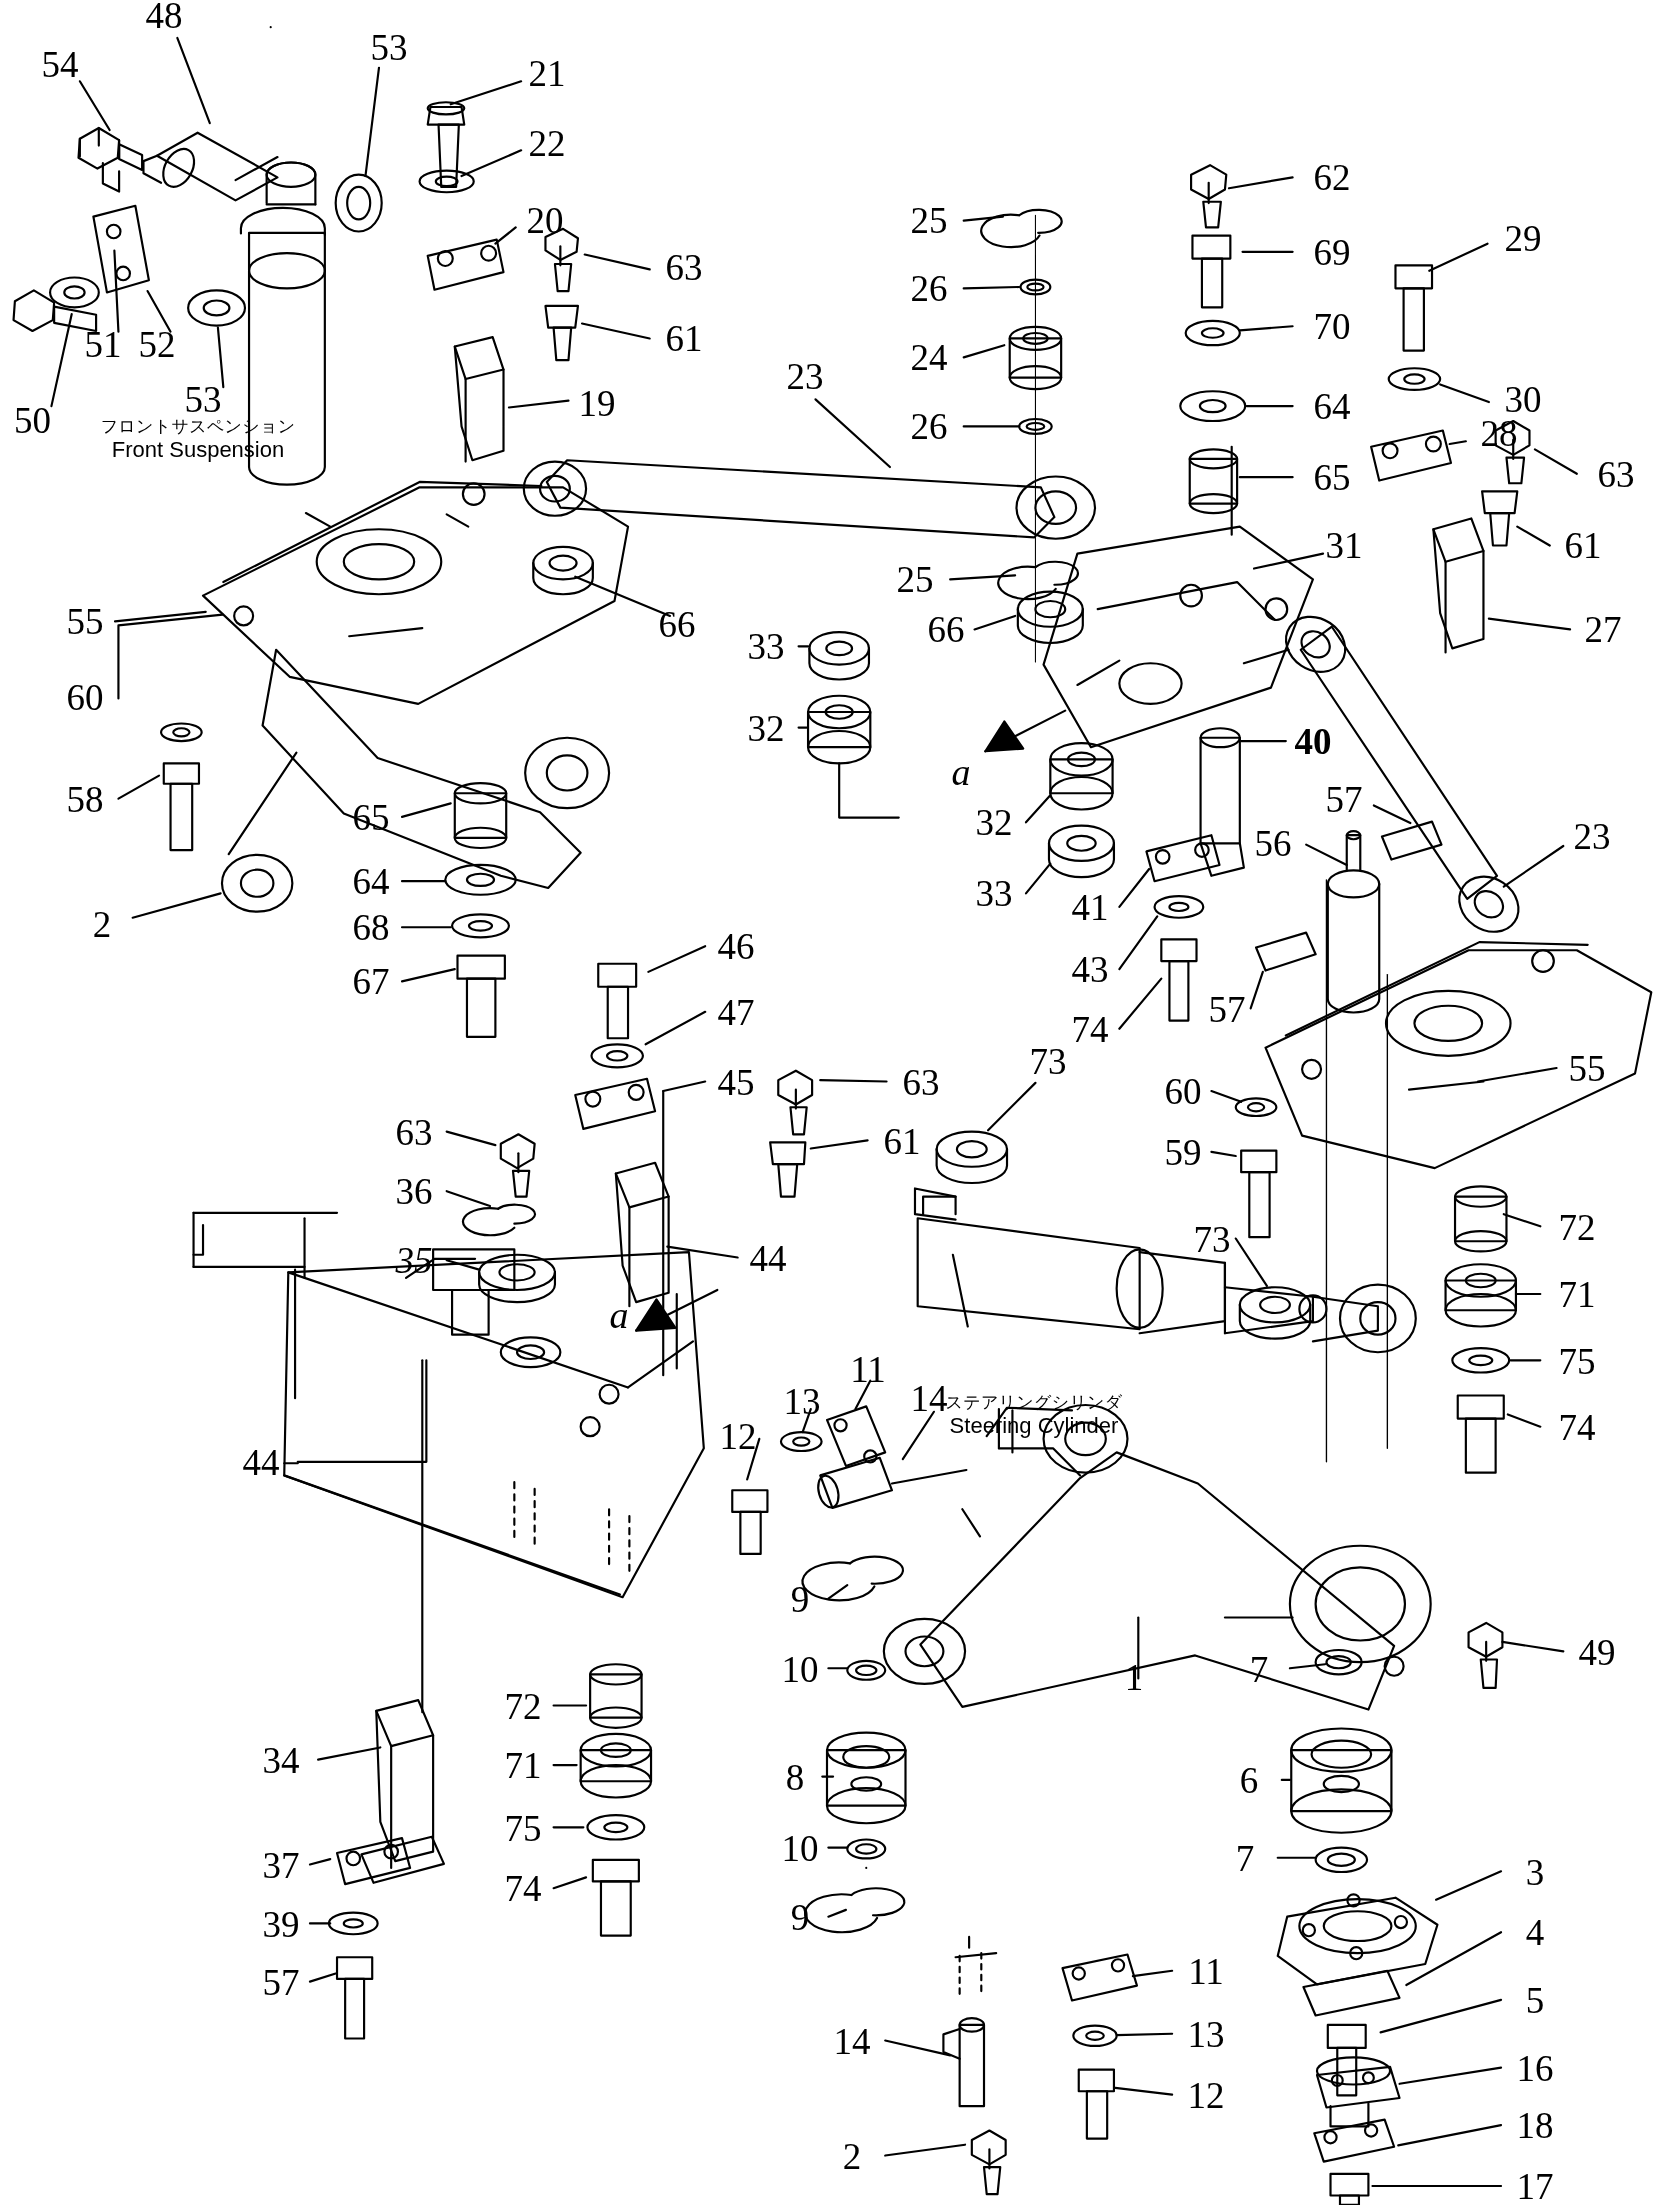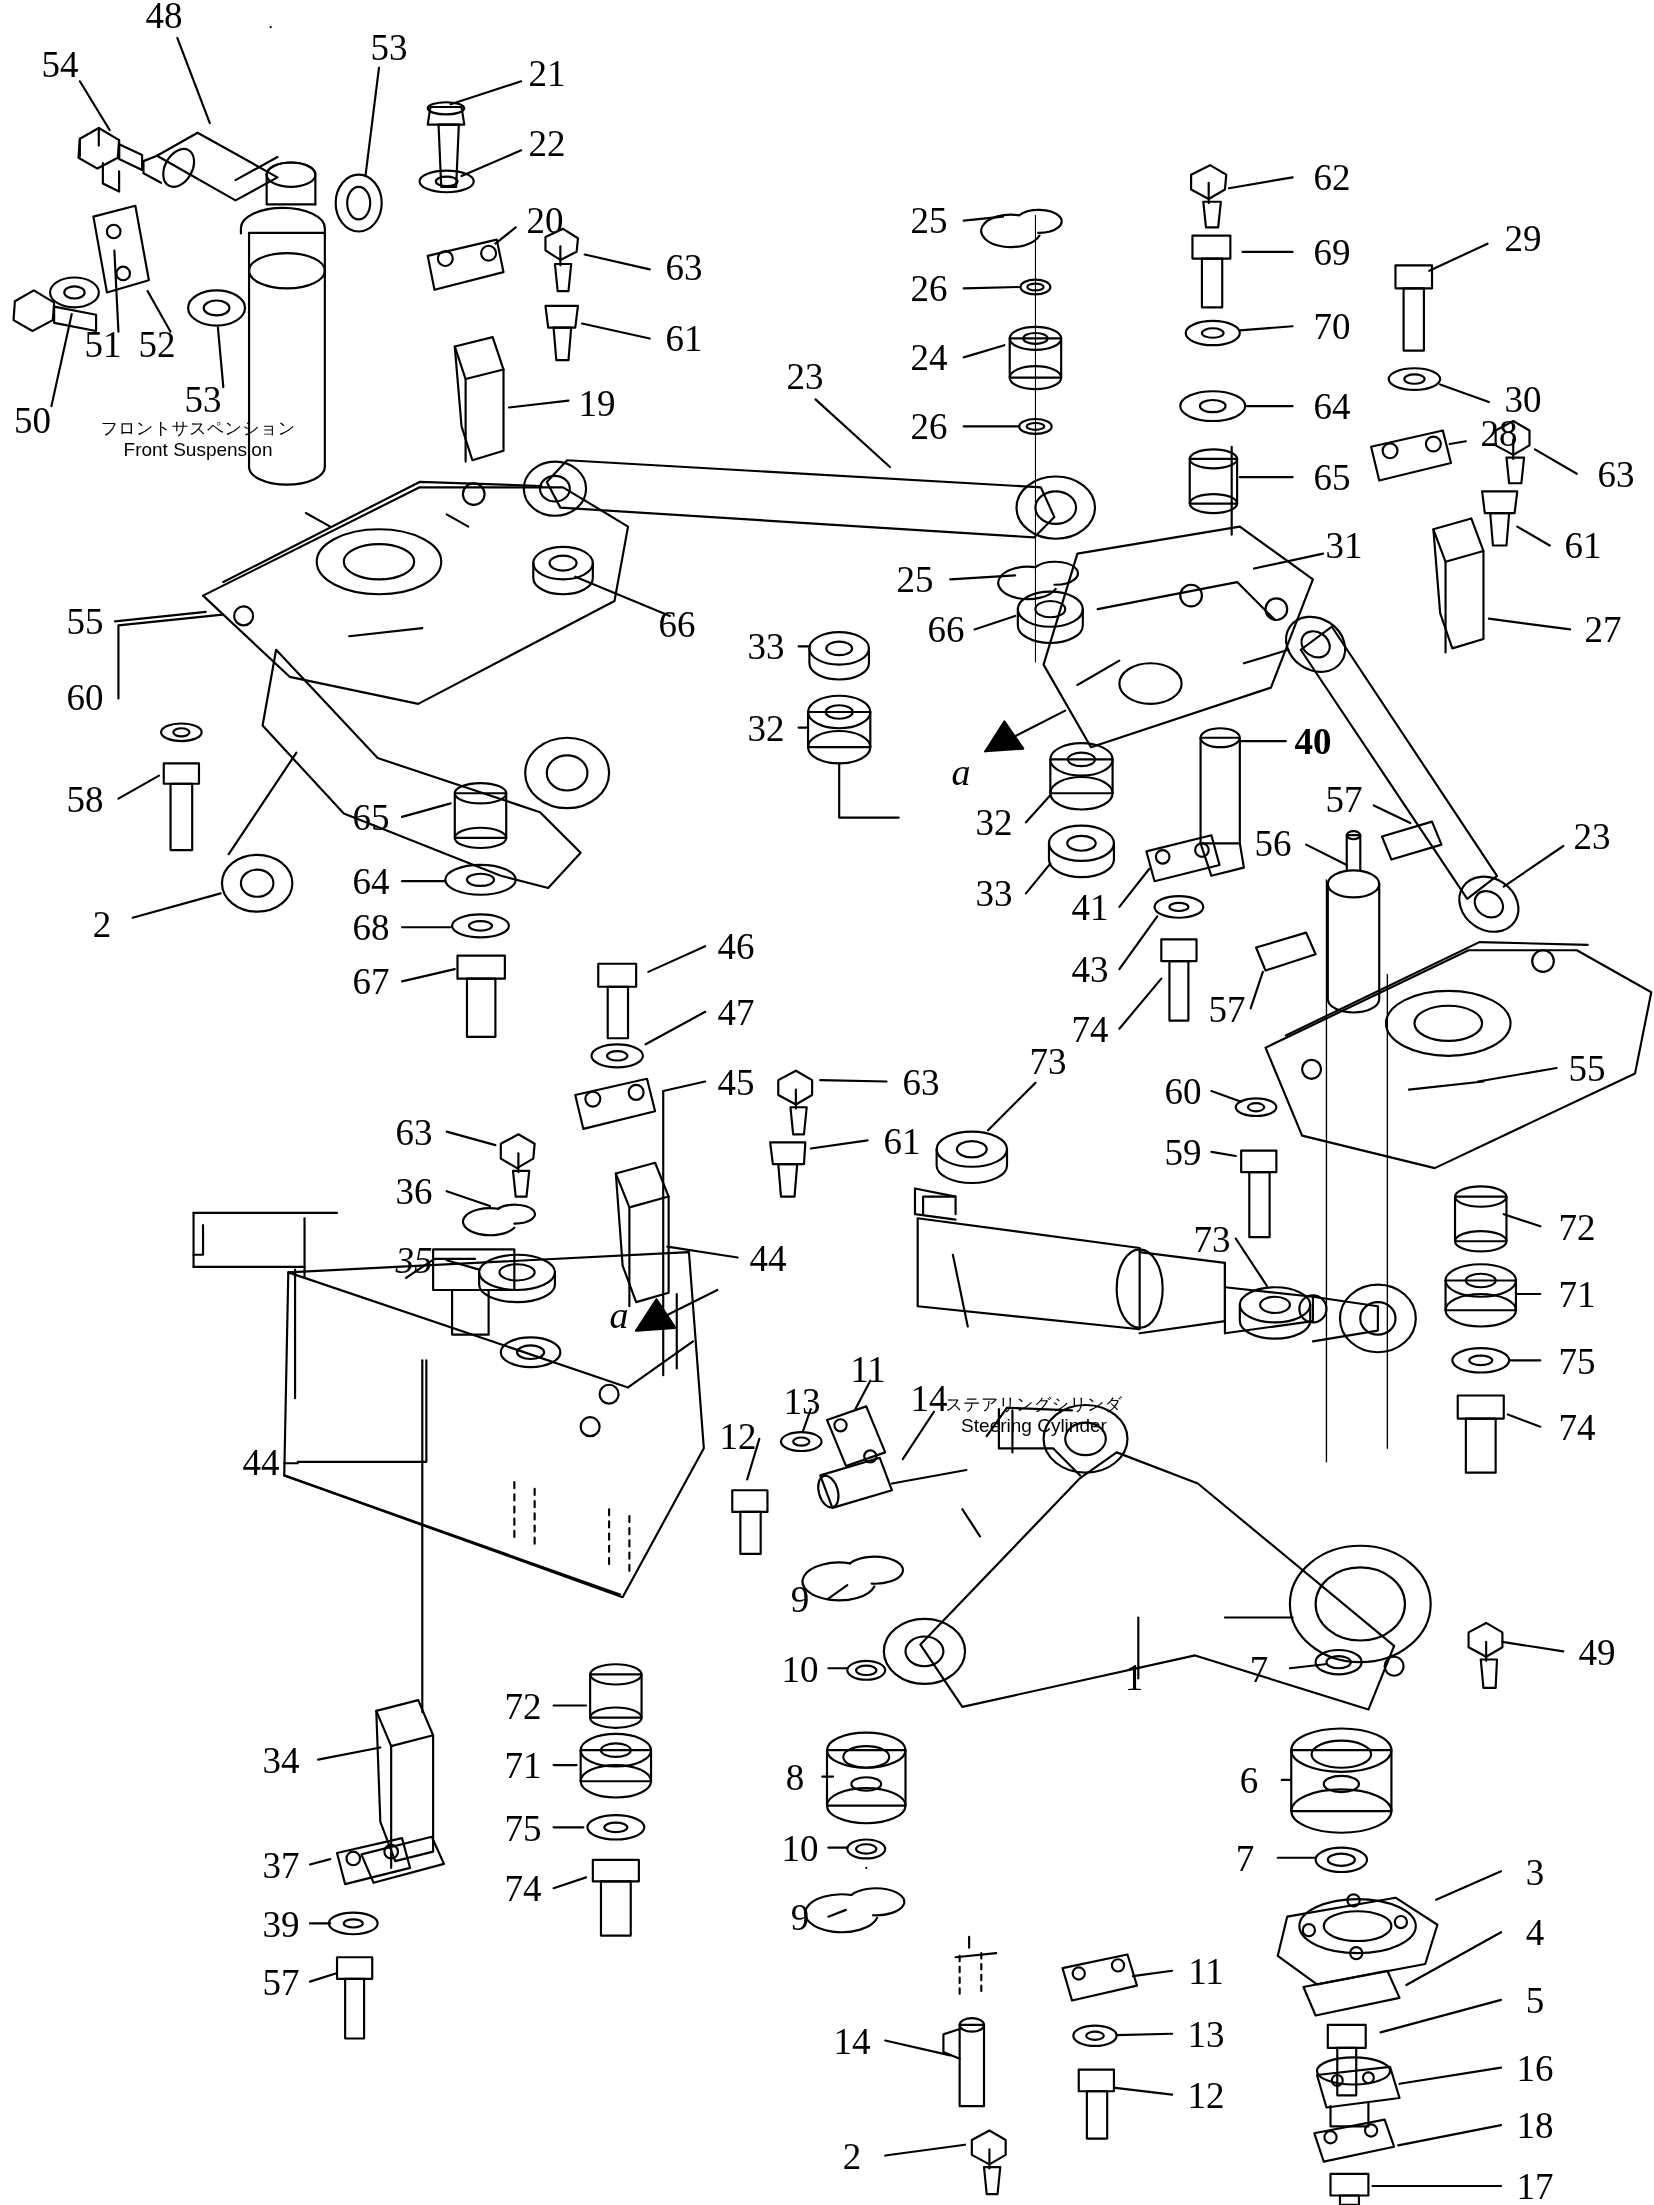--- a/index.html
+++ b/index.html
@@ -42,21 +42,21 @@
     line-height: 1.18;
   }
   .cap .jp {
     display: block;
     font-size: 17px;
     letter-spacing: 0.3px;
     font-family: Liberation Serif, serif;
   }
   .cap .en {
     display: block;
-    font-size: 19px;
+    font-size: 22px;
   }
   .secmark {
     position: absolute;
     font-family: "Liberation Serif", serif;
     font-style: italic;
     font-size: 38px;
     color: #000;
     transform: translate(-50%, -50%);
   }
 </style>

